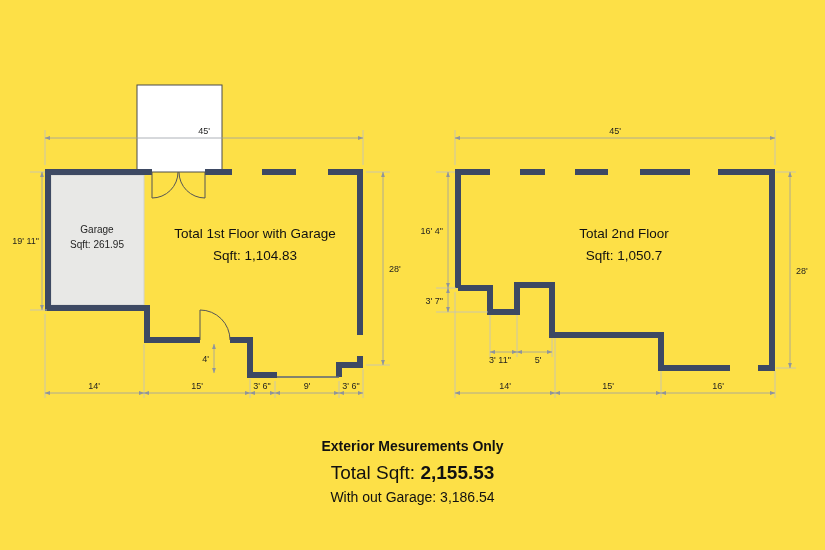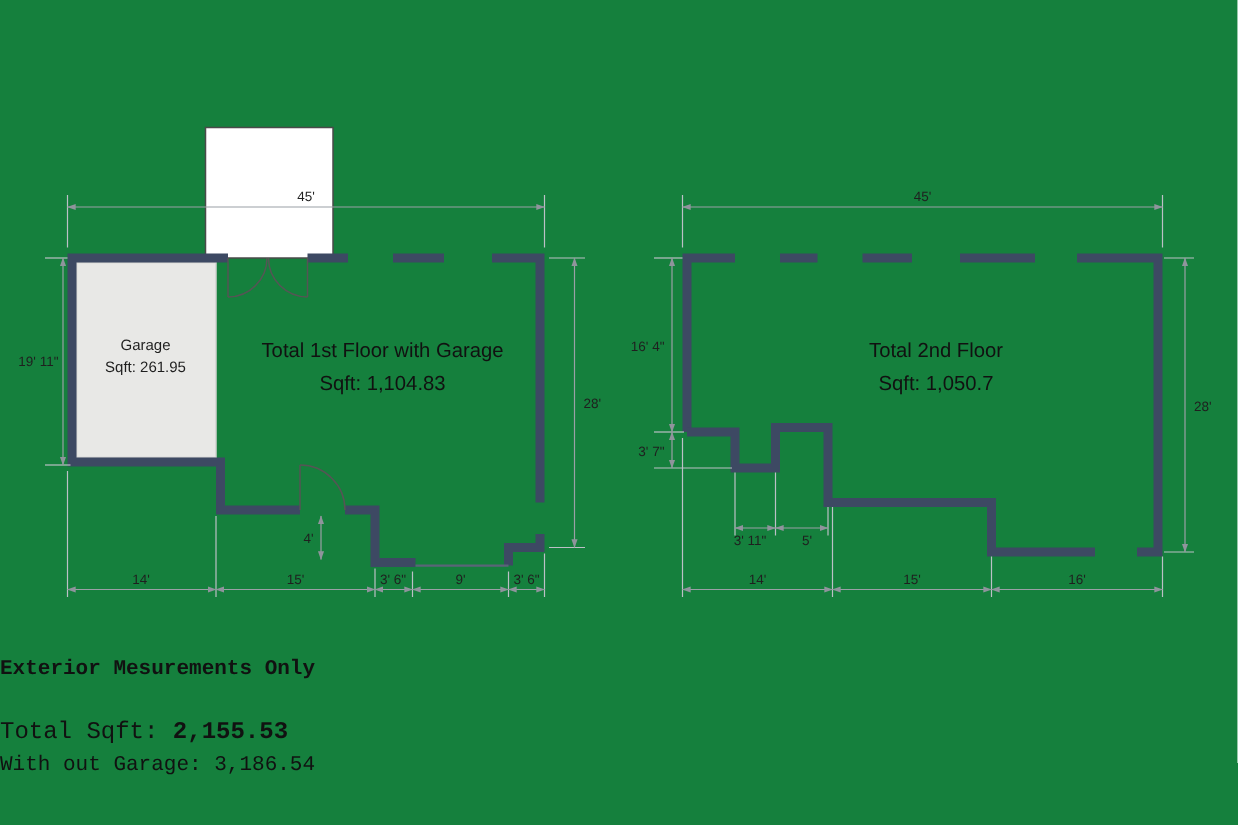--- a/index.html
+++ b/index.html
@@ -1,24 +1,24 @@
 <!DOCTYPE html>
 <html><head>
 <meta charset="utf-8">
 <style>
   html,body{margin:0;padding:0;background:#ffffff;}
-  .page{position:relative;width:825px;height:550px;background:#15803d;overflow:hidden;
+  .page{position:relative;width:825px;height:550px;background:#fde047;overflow:hidden;
         font-family:"Liberation Sans", sans-serif;}
   .plan-svg{position:absolute;top:0;left:0;}
   .dim-label{font:9px "Liberation Sans", sans-serif;fill:#1f1f1f;}
   .room-label{font:10px "Liberation Sans", sans-serif;fill:#1f1f1f;}
   .title-label{font:13.5px "Liberation Sans", sans-serif;fill:#111;}
-  .footer{position:absolute;top:438px;left:0;width:100%;text-align:left;color:#111;font-family:Liberation Mono, monospace;}
+  .footer{position:absolute;top:438px;left:0;width:100%;text-align:center;color:#111;}
   .footer-heading{font-weight:bold;font-size:14px;}
-  .footer-total{margin-top:25px;font-size:16px;}
+  .footer-total{margin-top:8px;font-size:19px;}
   .footer-without{margin-top:5px;font-size:14px;}
   .bold{font-weight:bold;}
 </style>
 </head>
 <body>
 
 <div class="page">
 
   <svg class="plan-svg" width="825" height="430" viewBox="0 0 825 430">
     <defs>

